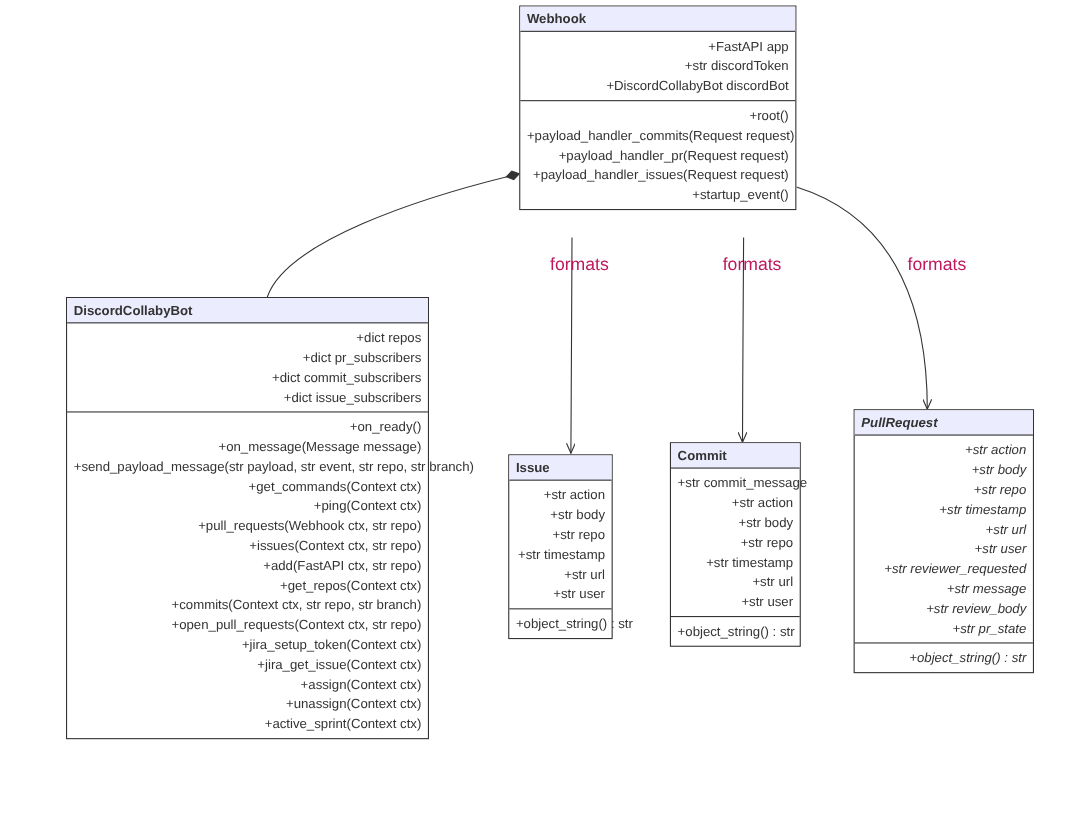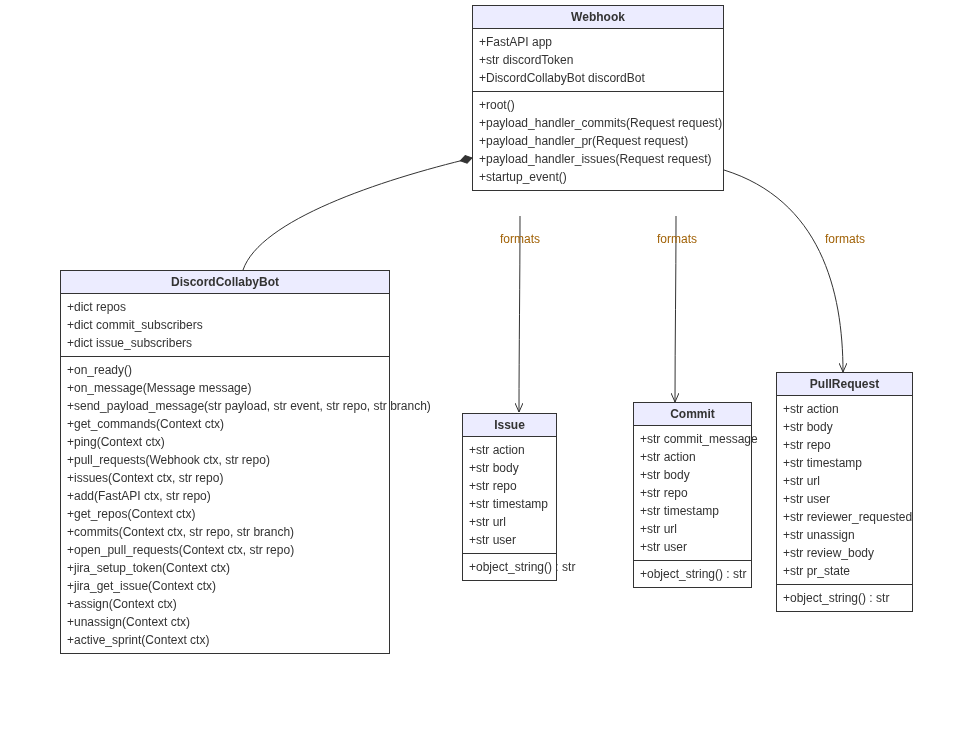--- a/index.html
+++ b/index.html
@@ -16,33 +16,33 @@
   .class-box {
     position: absolute;
     border: 1px solid #333;
     background: #fff;
     box-sizing: border-box;
   }
   .class-title {
     background: #ECECFF;
     border-bottom: 1px solid #333;
     font-weight: bold;
-    text-align: center;
+    text-align: left;
     padding: 4px 6px;
   }
   .section {
     border-bottom: 1px solid #333;
     padding: 4px 6px;
   }
   .section:last-child { border-bottom: none; }
-  .row { padding: 2px 0; white-space: nowrap; }
+  .row { padding: 2px 0; white-space: nowrap; text-align: right; }
   .relation-label {
     position: absolute;
-    font-size: 12px;
-    color: #a16207;
+    font-size: 16px;
+    color: #be185d;
     background: transparent;
   }
   svg.connectors {
     position: absolute;
     left: 0; top: 0;
     width: 972px; height: 751px;
     pointer-events: none;
   }
 </style>
 </head>
@@ -84,20 +84,21 @@
     <div class="row">+payload_handler_pr(Request request)</div>
     <div class="row">+payload_handler_issues(Request request)</div>
     <div class="row">+startup_event()</div>
   </div>
 </div>
 
 <div class="class-box" style="left:60px; top:270px; width:330px;">
   <div class="class-title">DiscordCollabyBot</div>
   <div class="section">
     <div class="row">+dict repos</div>
+    <div class="row">+dict pr_subscribers</div>
     <div class="row">+dict commit_subscribers</div>
     <div class="row">+dict issue_subscribers</div>
   </div>
   <div class="section">
     <div class="row">+on_ready()</div>
     <div class="row">+on_message(Message message)</div>
     <div class="row">+send_payload_message(str payload, str event, str repo, str branch)</div>
     <div class="row">+get_commands(Context ctx)</div>
     <div class="row">+ping(Context ctx)</div>
     <div class="row">+pull_requests(Webhook ctx, str repo)</div>
@@ -122,46 +123,46 @@
     <div class="row">+str repo</div>
     <div class="row">+str timestamp</div>
     <div class="row">+str url</div>
     <div class="row">+str user</div>
   </div>
   <div class="section">
     <div class="row">+object_string() : str</div>
   </div>
 </div>
 
-<div class="class-box" style="left:633px; top:402px; width:119px;">
+<div class="class-box" style="left:609px; top:402px; width:119px;">
   <div class="class-title">Commit</div>
   <div class="section">
     <div class="row">+str commit_message</div>
     <div class="row">+str action</div>
     <div class="row">+str body</div>
     <div class="row">+str repo</div>
     <div class="row">+str timestamp</div>
     <div class="row">+str url</div>
     <div class="row">+str user</div>
   </div>
   <div class="section">
     <div class="row">+object_string() : str</div>
   </div>
 </div>
 
-<div class="class-box" style="left:776px; top:372px; width:137px;">
+<div class="class-box" style="left:776px; top:372px; width:164px;font-style:italic;">
   <div class="class-title">PullRequest</div>
   <div class="section">
     <div class="row">+str action</div>
     <div class="row">+str body</div>
     <div class="row">+str repo</div>
     <div class="row">+str timestamp</div>
     <div class="row">+str url</div>
     <div class="row">+str user</div>
     <div class="row">+str reviewer_requested</div>
-    <div class="row">+str unassign</div>
+    <div class="row">+str message</div>
     <div class="row">+str review_body</div>
     <div class="row">+str pr_state</div>
   </div>
   <div class="section">
     <div class="row">+object_string() : str</div>
   </div>
 </div>
 
 </body></html>

